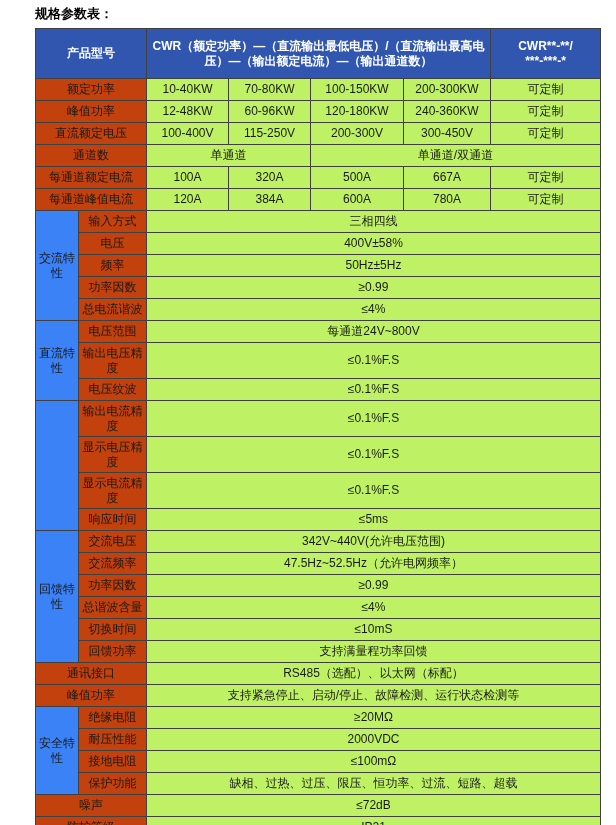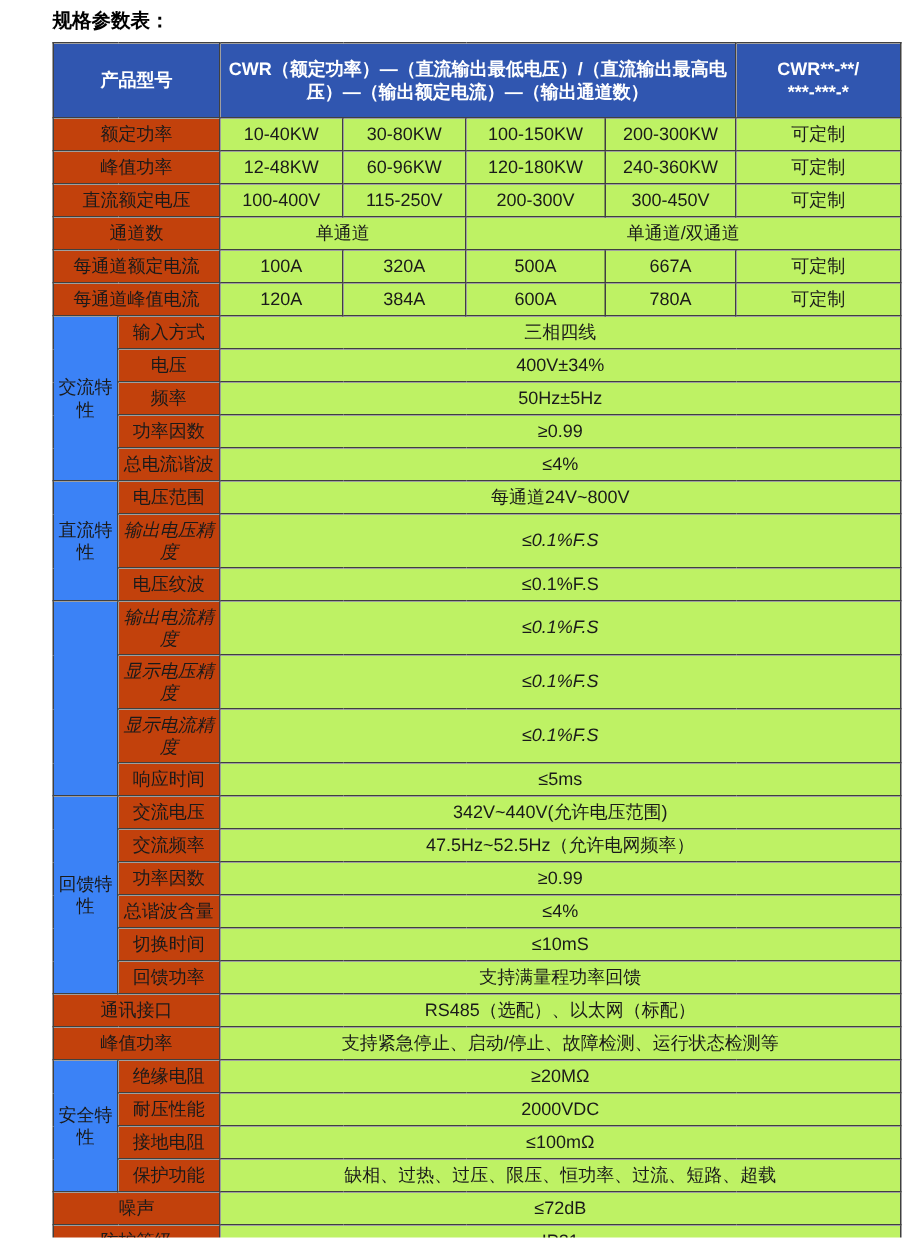--- a/index.html
+++ b/index.html
@@ -46,21 +46,21 @@
   }
   td.hcell {
     background: #3056b0;
     color: #ffffff;
     font-weight: bold;
     font-size: 12px;
     line-height: 1.3;
   }
   tr.head { height: 50px; }
   tr.body-row { height: 22px; }
-  tr.tall { height: 36px; font-style: italic; }
+  tr.tall { height: 36px; }
   td.group {
     background: #3b82f6;
     width: 43px;
   }
   td.label {
     background: #c2410c;
   }
   td.value {
     background: #bef264;
   }
@@ -86,21 +86,21 @@
         <td class="hcell" colspan="2">产品型号</td>
         <td class="hcell" colspan="4">CWR（额定功率）—（直流输出最低电压）/（直流输出最高电压）—（输出额定电流）—（输出通道数）</td>
         <td class="hcell">
           <div>CWR**-**/</div>
           <div>***-***-*</div>
         </td>
       </tr>
     <tr class="body-row">
           <td class="label" colspan="2">额定功率</td>
           <td class="value">10-40KW</td>
-          <td class="value">30-80KW</td>
+          <td class="value">70-80KW</td>
           <td class="value">100-150KW</td>
           <td class="value">200-300KW</td>
           <td class="value">可定制</td>
         </tr>
         <tr class="body-row">
           <td class="label" colspan="2">峰值功率</td>
           <td class="value">12-48KW</td>
           <td class="value">60-96KW</td>
           <td class="value">120-180KW</td>
           <td class="value">240-360KW</td>
@@ -135,21 +135,21 @@
           <td class="value">780A</td>
           <td class="value">可定制</td>
         </tr>
         <tr class="body-row">
           <td class="group" rowspan="5">交流特性</td>
           <td class="label">输入方式</td>
           <td class="value" colspan="5">三相四线</td>
         </tr>
         <tr class="body-row">
           <td class="label">电压</td>
-          <td class="value" colspan="5">400V±34%</td>
+          <td class="value" colspan="5">400V±58%</td>
         </tr>
         <tr class="body-row">
           <td class="label">频率</td>
           <td class="value" colspan="5">50Hz±5Hz</td>
         </tr>
         <tr class="body-row">
           <td class="label">功率因数</td>
           <td class="value" colspan="5">≥0.99</td>
         </tr>
         <tr class="body-row">

